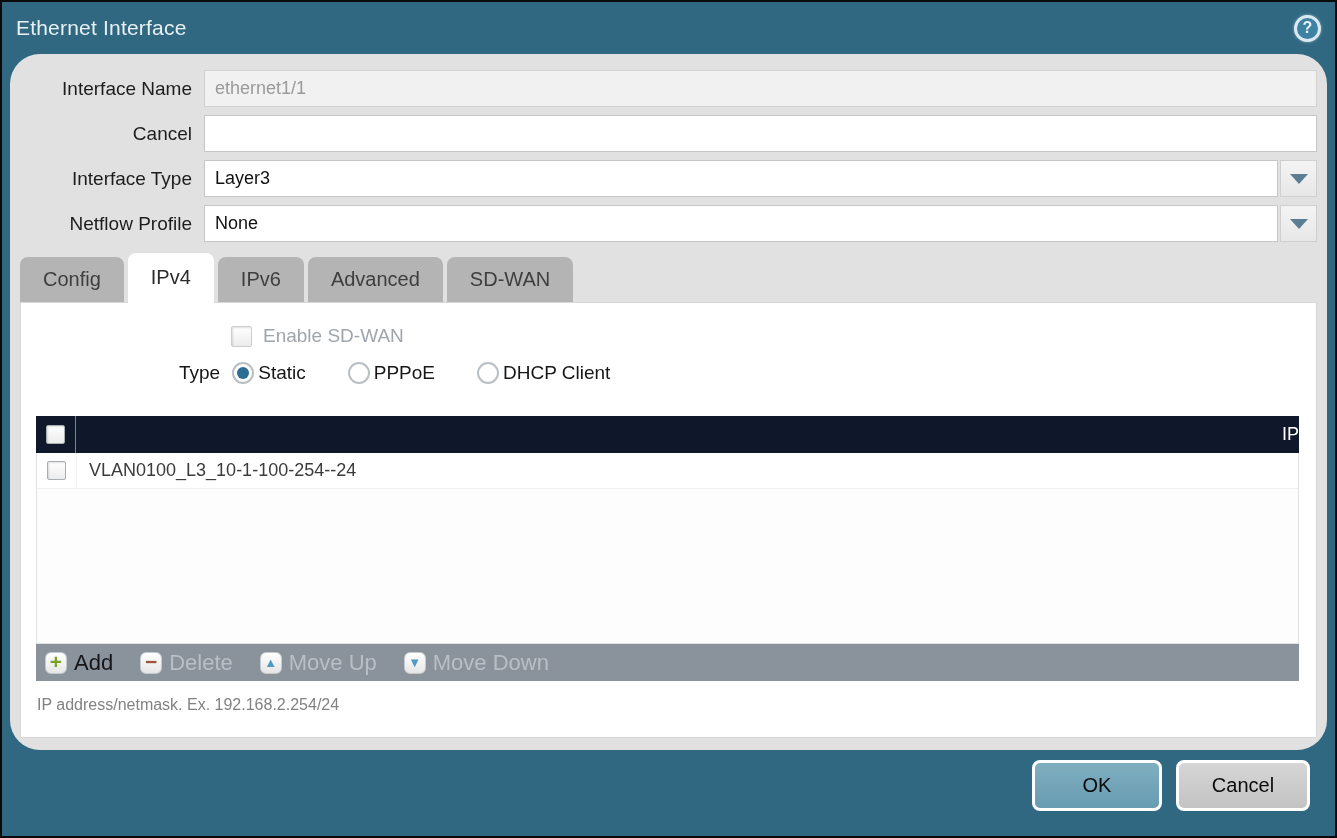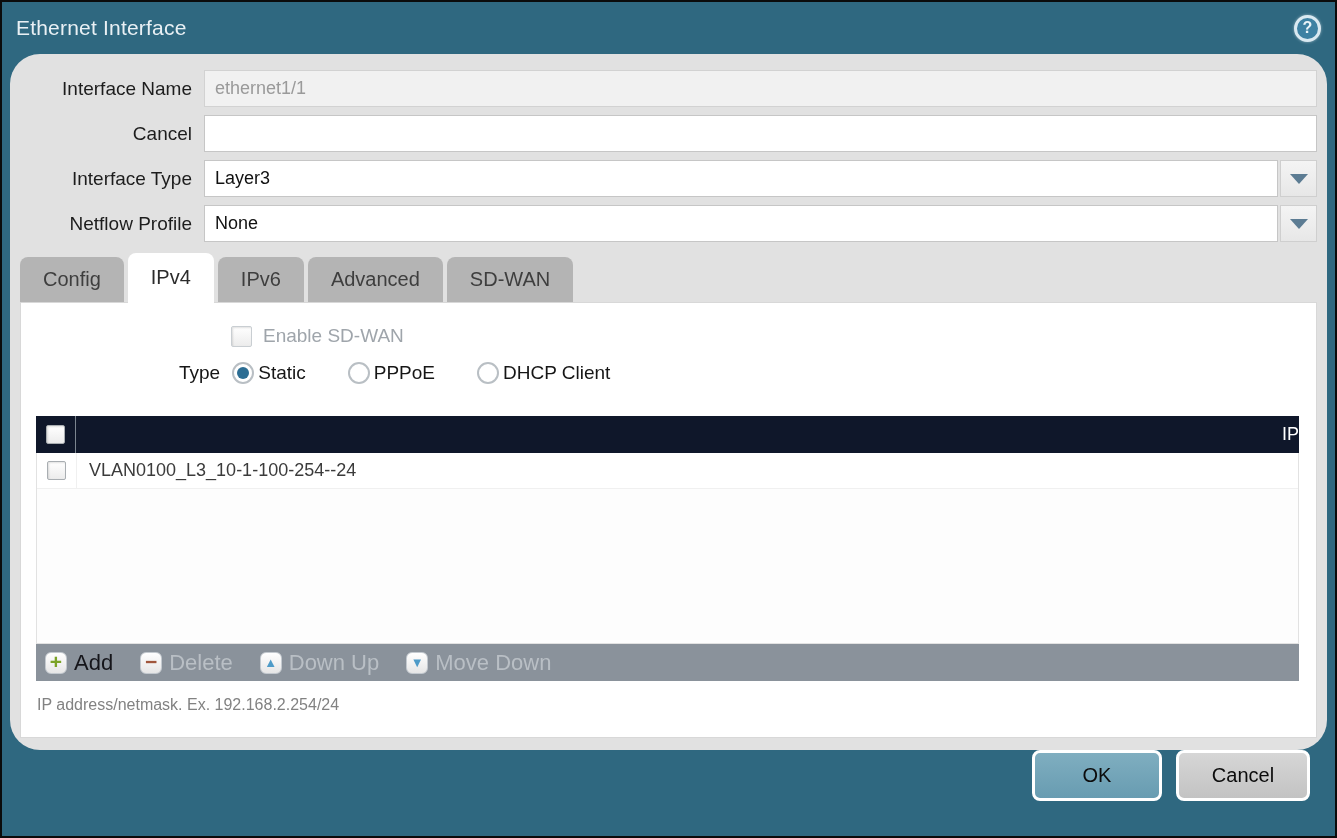--- a/index.html
+++ b/index.html
@@ -129,21 +129,21 @@
   .tb-icon.del   { color:#A0563C; font-size:21px; padding-bottom:3px; }
   .tb-icon.up, .tb-icon.down { color:#4E9BC8; font-size:13px; }
   .tb-label { font-size:22px; color:#15151a; }
   .tb-btn.disabled .tb-label { color:#B9BFC5; }
   .tb-btn.disabled { cursor:default; }
 
   .hint { margin:15px 0 0 16px; font-size:16px; color:#828282; }
 
   
   .footer {
-    position:absolute; left:0; right:0; bottom:18px; height:86px;
+    position:absolute; left:0; right:0; bottom:8px; height:86px;
     display:flex; align-items:center; justify-content:flex-end;
     gap:14px; padding-right:25px;
   }
   .btn {
     height:51px; border-radius:8px; border:3px solid #fff;
     font-family:"Liberation Sans", sans-serif; font-size:20px; color:#0c0c0c;
     display:flex; align-items:center; justify-content:center; cursor:pointer;
   }
   .btn.ok { width:130px; background:linear-gradient(#7FAEC0,#689CB1); }
   .btn.cancel { width:134px; background:linear-gradient(#D6D6D6,#C3C3C3); }
@@ -249,21 +249,21 @@
           <div class="tb-btn">
             <span class="tb-icon add">+</span>
             <span class="tb-label">Add</span>
           </div>
           <div class="tb-btn disabled">
             <span class="tb-icon del">−</span>
             <span class="tb-label">Delete</span>
           </div>
           <div class="tb-btn disabled">
             <span class="tb-icon up">▲</span>
-            <span class="tb-label">Down Up</span>
+            <span class="tb-label">Move Up</span>
           </div>
           <div class="tb-btn disabled">
             <span class="tb-icon down">▼</span>
             <span class="tb-label">Move Down</span>
           </div>
         </div>
       </div>
 
       <div class="hint">IP address/netmask. Ex. 192.168.2.254/24</div>
 

